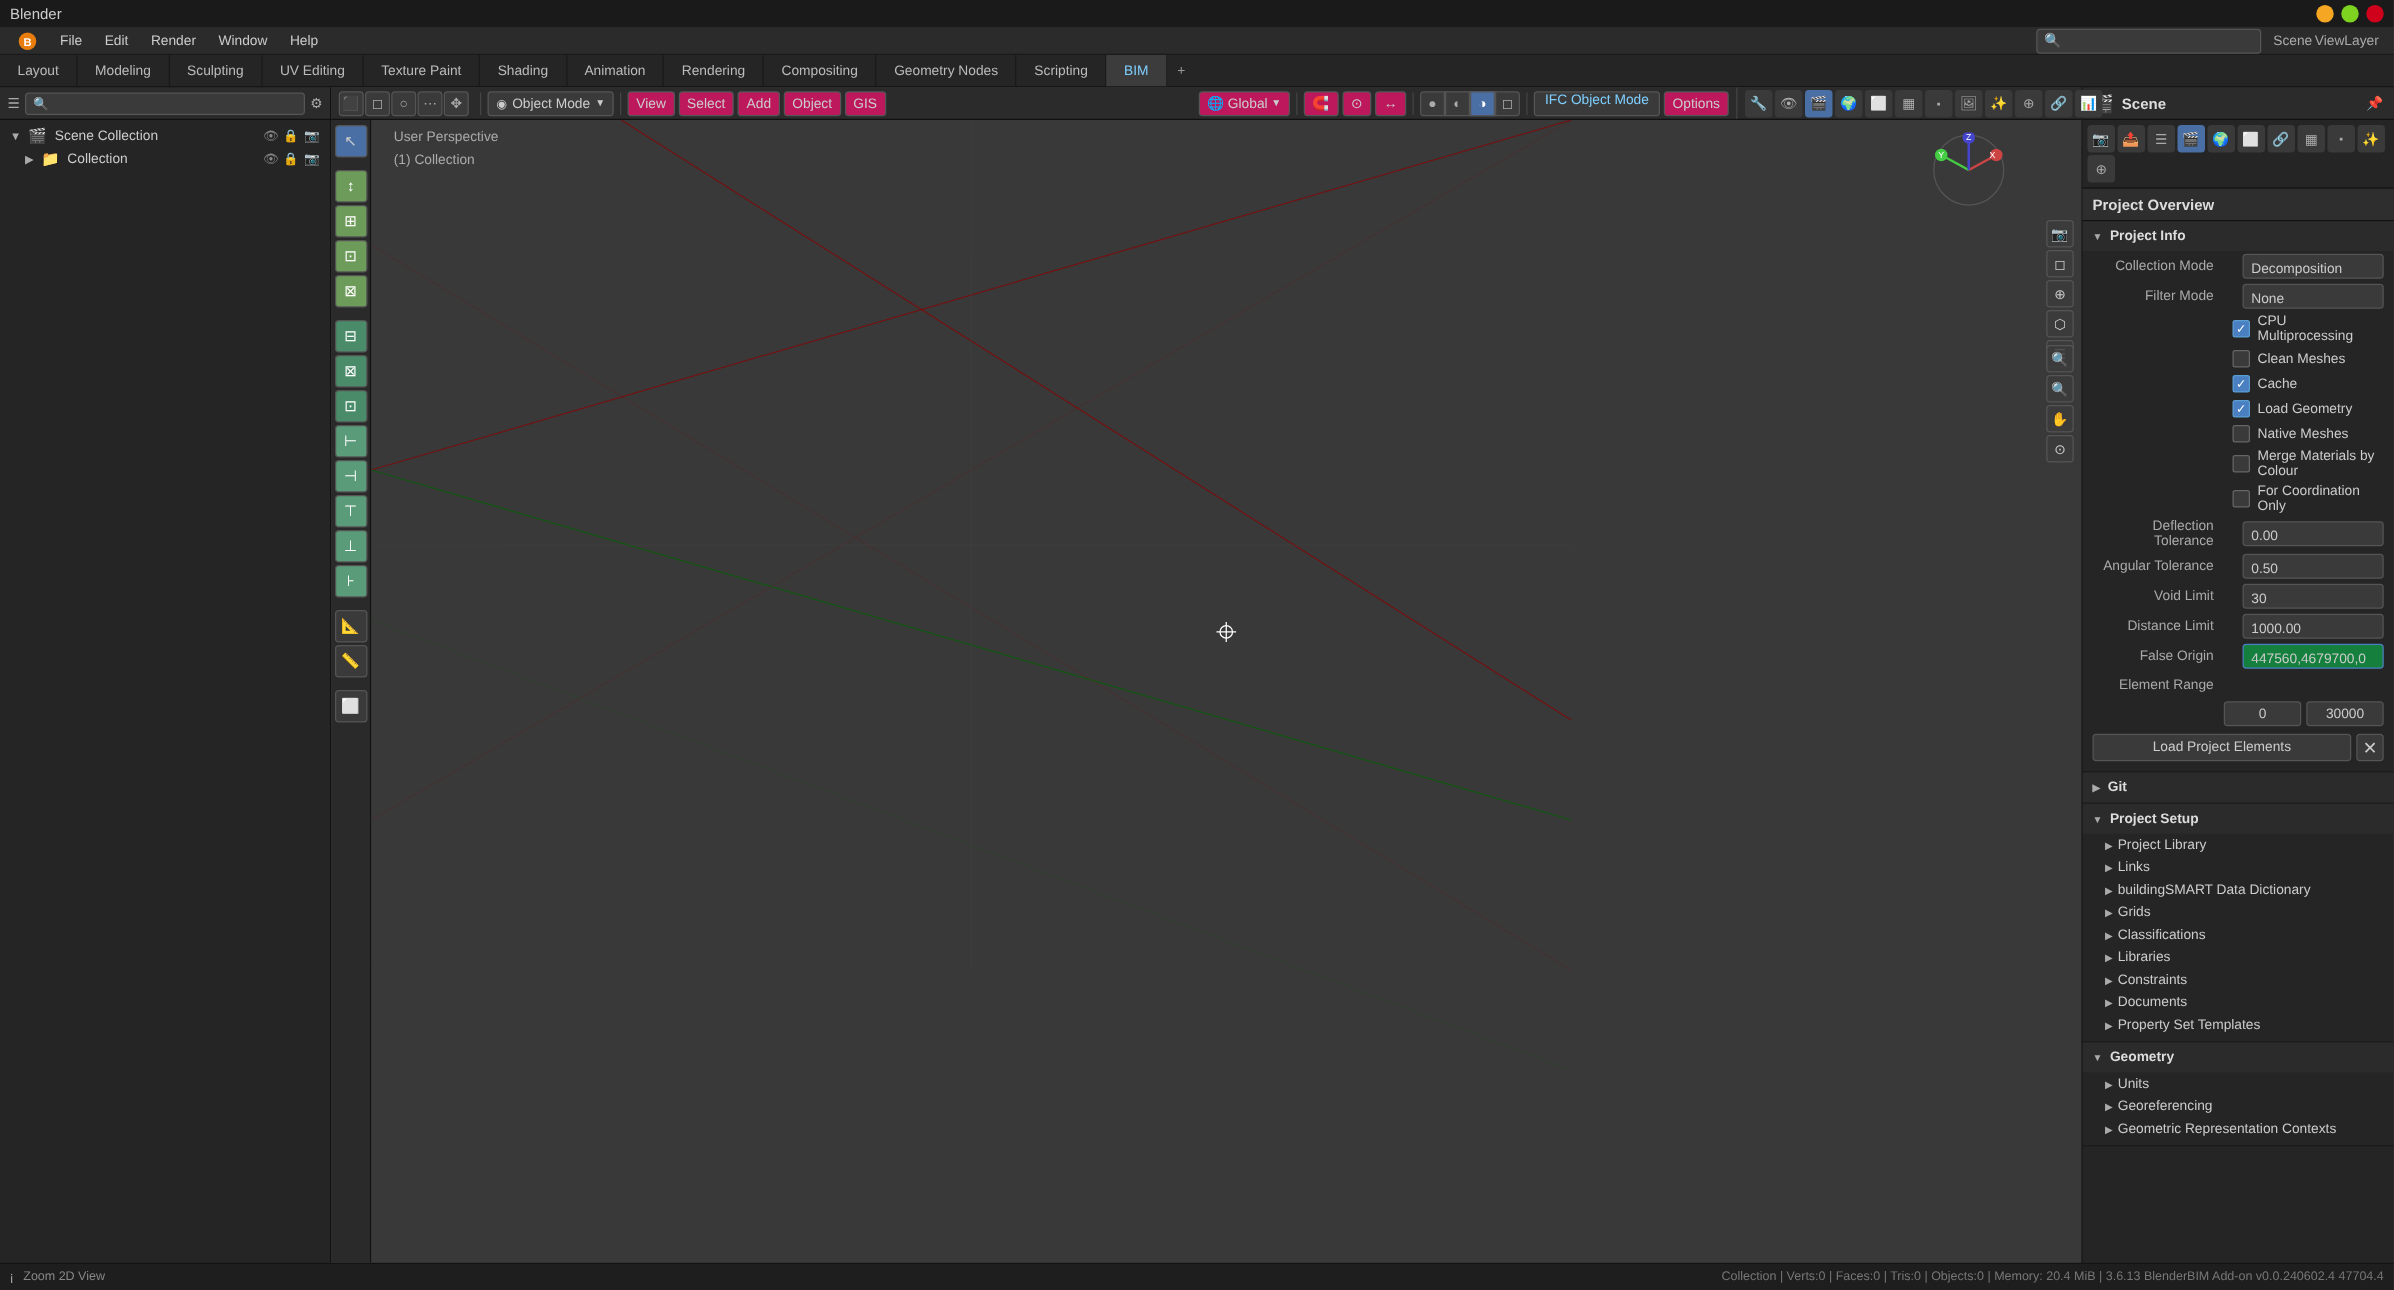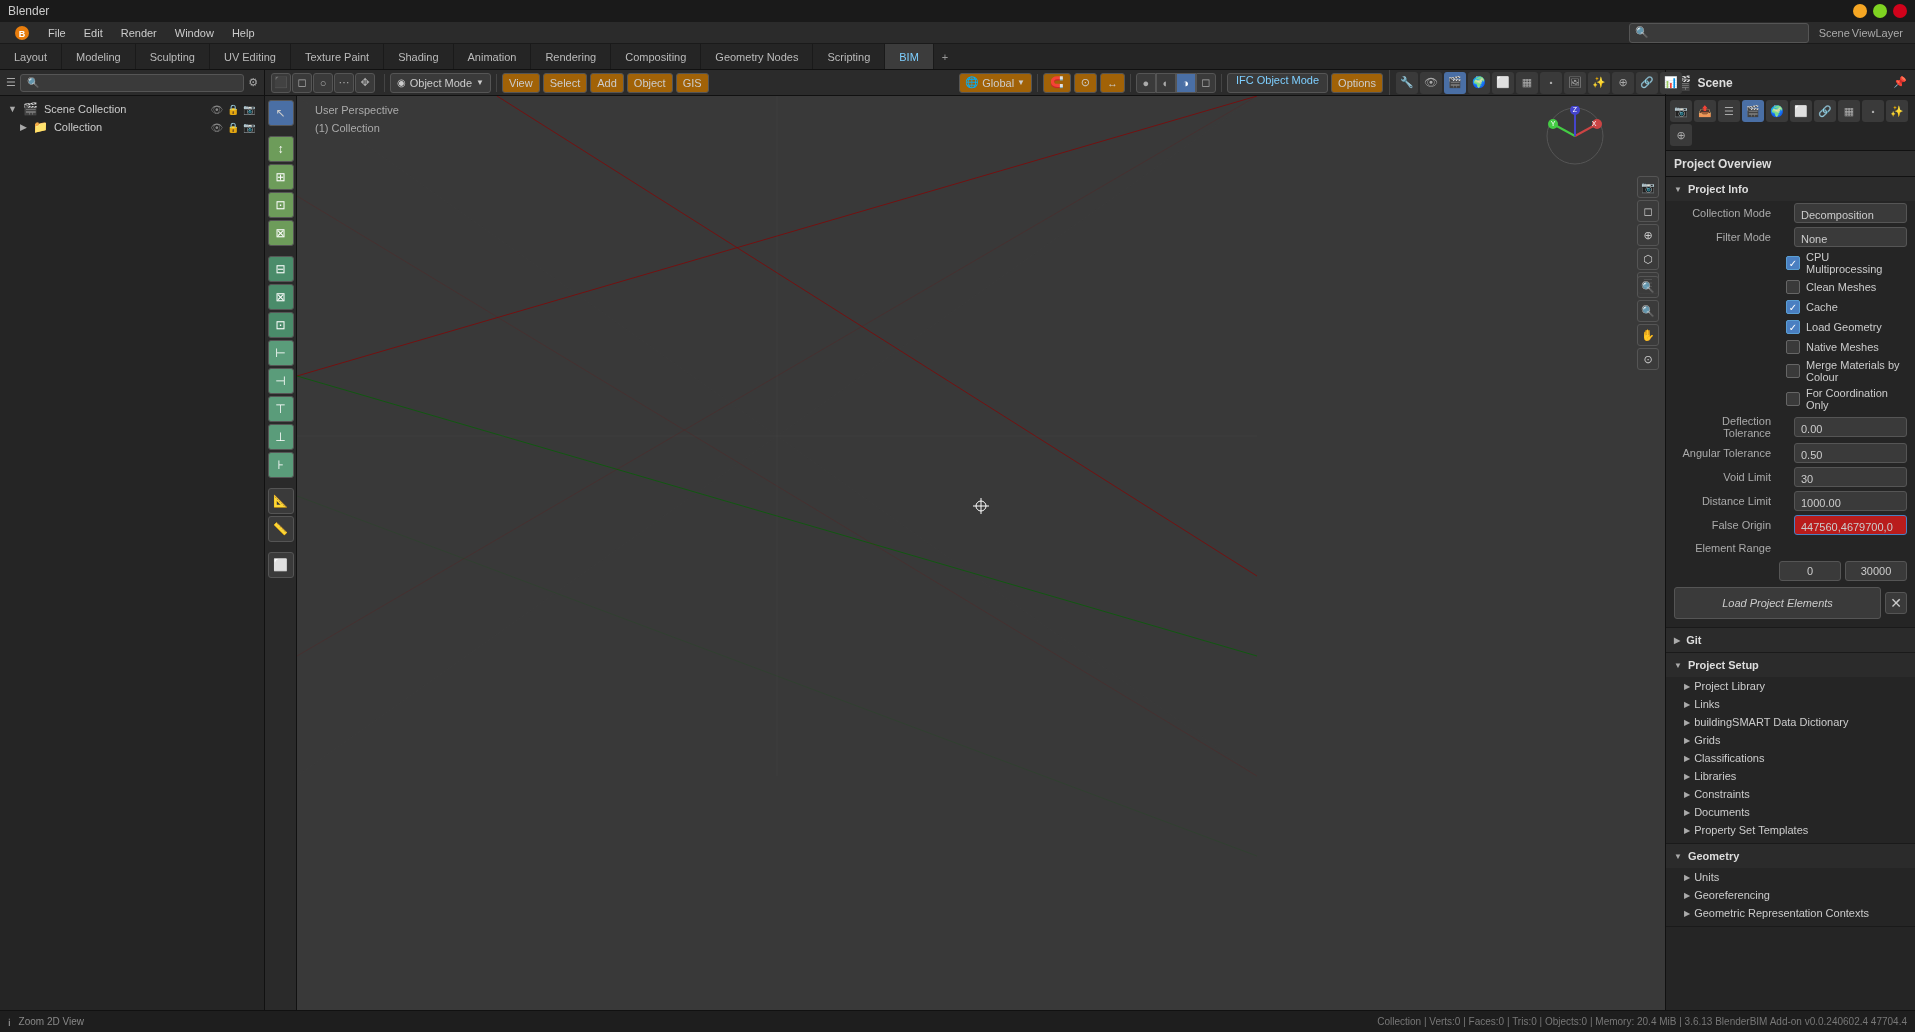--- a/index.html
+++ b/index.html
@@ -290,29 +290,28 @@
 
     
     .load-btn-row {
       padding: 4px 8px;
       display: flex;
       align-items: center;
       gap: 4px;
     }
     .load-btn {
       flex: 1;
-      height: 32px;
+      height: 22px;
       background: #3a3a3a;
       border: 1px solid #555;
       border-radius: 3px;
       color: #ccc;
       font-size: 11px;
       display: flex; align-items: center; justify-content: center;
       cursor: pointer;
-      font-style: italic;
     }
     .cancel-btn {
       width: 22px; height: 22px;
       background: #3a3a3a;
       border: 1px solid #555;
       border-radius: 3px;
       color: #ccc;
       font-size: 14px;
       display: flex; align-items: center; justify-content: center;
       cursor: pointer;
@@ -363,21 +362,21 @@
       align-items: center;
       padding: 0 6px;
       gap: 4px;
       border-left: 1px solid #444;
     }
 
     
     .view-btn {
       height: 20px;
       padding: 0 6px;
-      background: #a16207;
+      background: #be185d;
       border: 1px solid #555;
       border-radius: 3px;
       color: #ccc;
       font-size: 11px;
       cursor: pointer;
       display: flex; align-items: center; gap: 3px;
     }
 
     
     .ifc-btn {
@@ -864,21 +863,21 @@
 
           <div class="prop-row">
             <span class="prop-label">Distance Limit</span>
             <div class="prop-value">
               <span>1000.00</span>
             </div>
           </div>
 
           <div class="prop-row">
             <span class="prop-label">False Origin</span>
-            <div class="prop-value" style="background:#b91c1c;border-color:#4a7fc1;">
+            <div class="prop-value" style="background:#15803d;border-color:#4a7fc1;">
               <span>447560,4679700,0</span>
             </div>
           </div>
 
           <div class="prop-row">
             <span class="prop-label">Element Range</span>
           </div>
 
           <div class="dual-input-row">
             <div class="dual-input">

